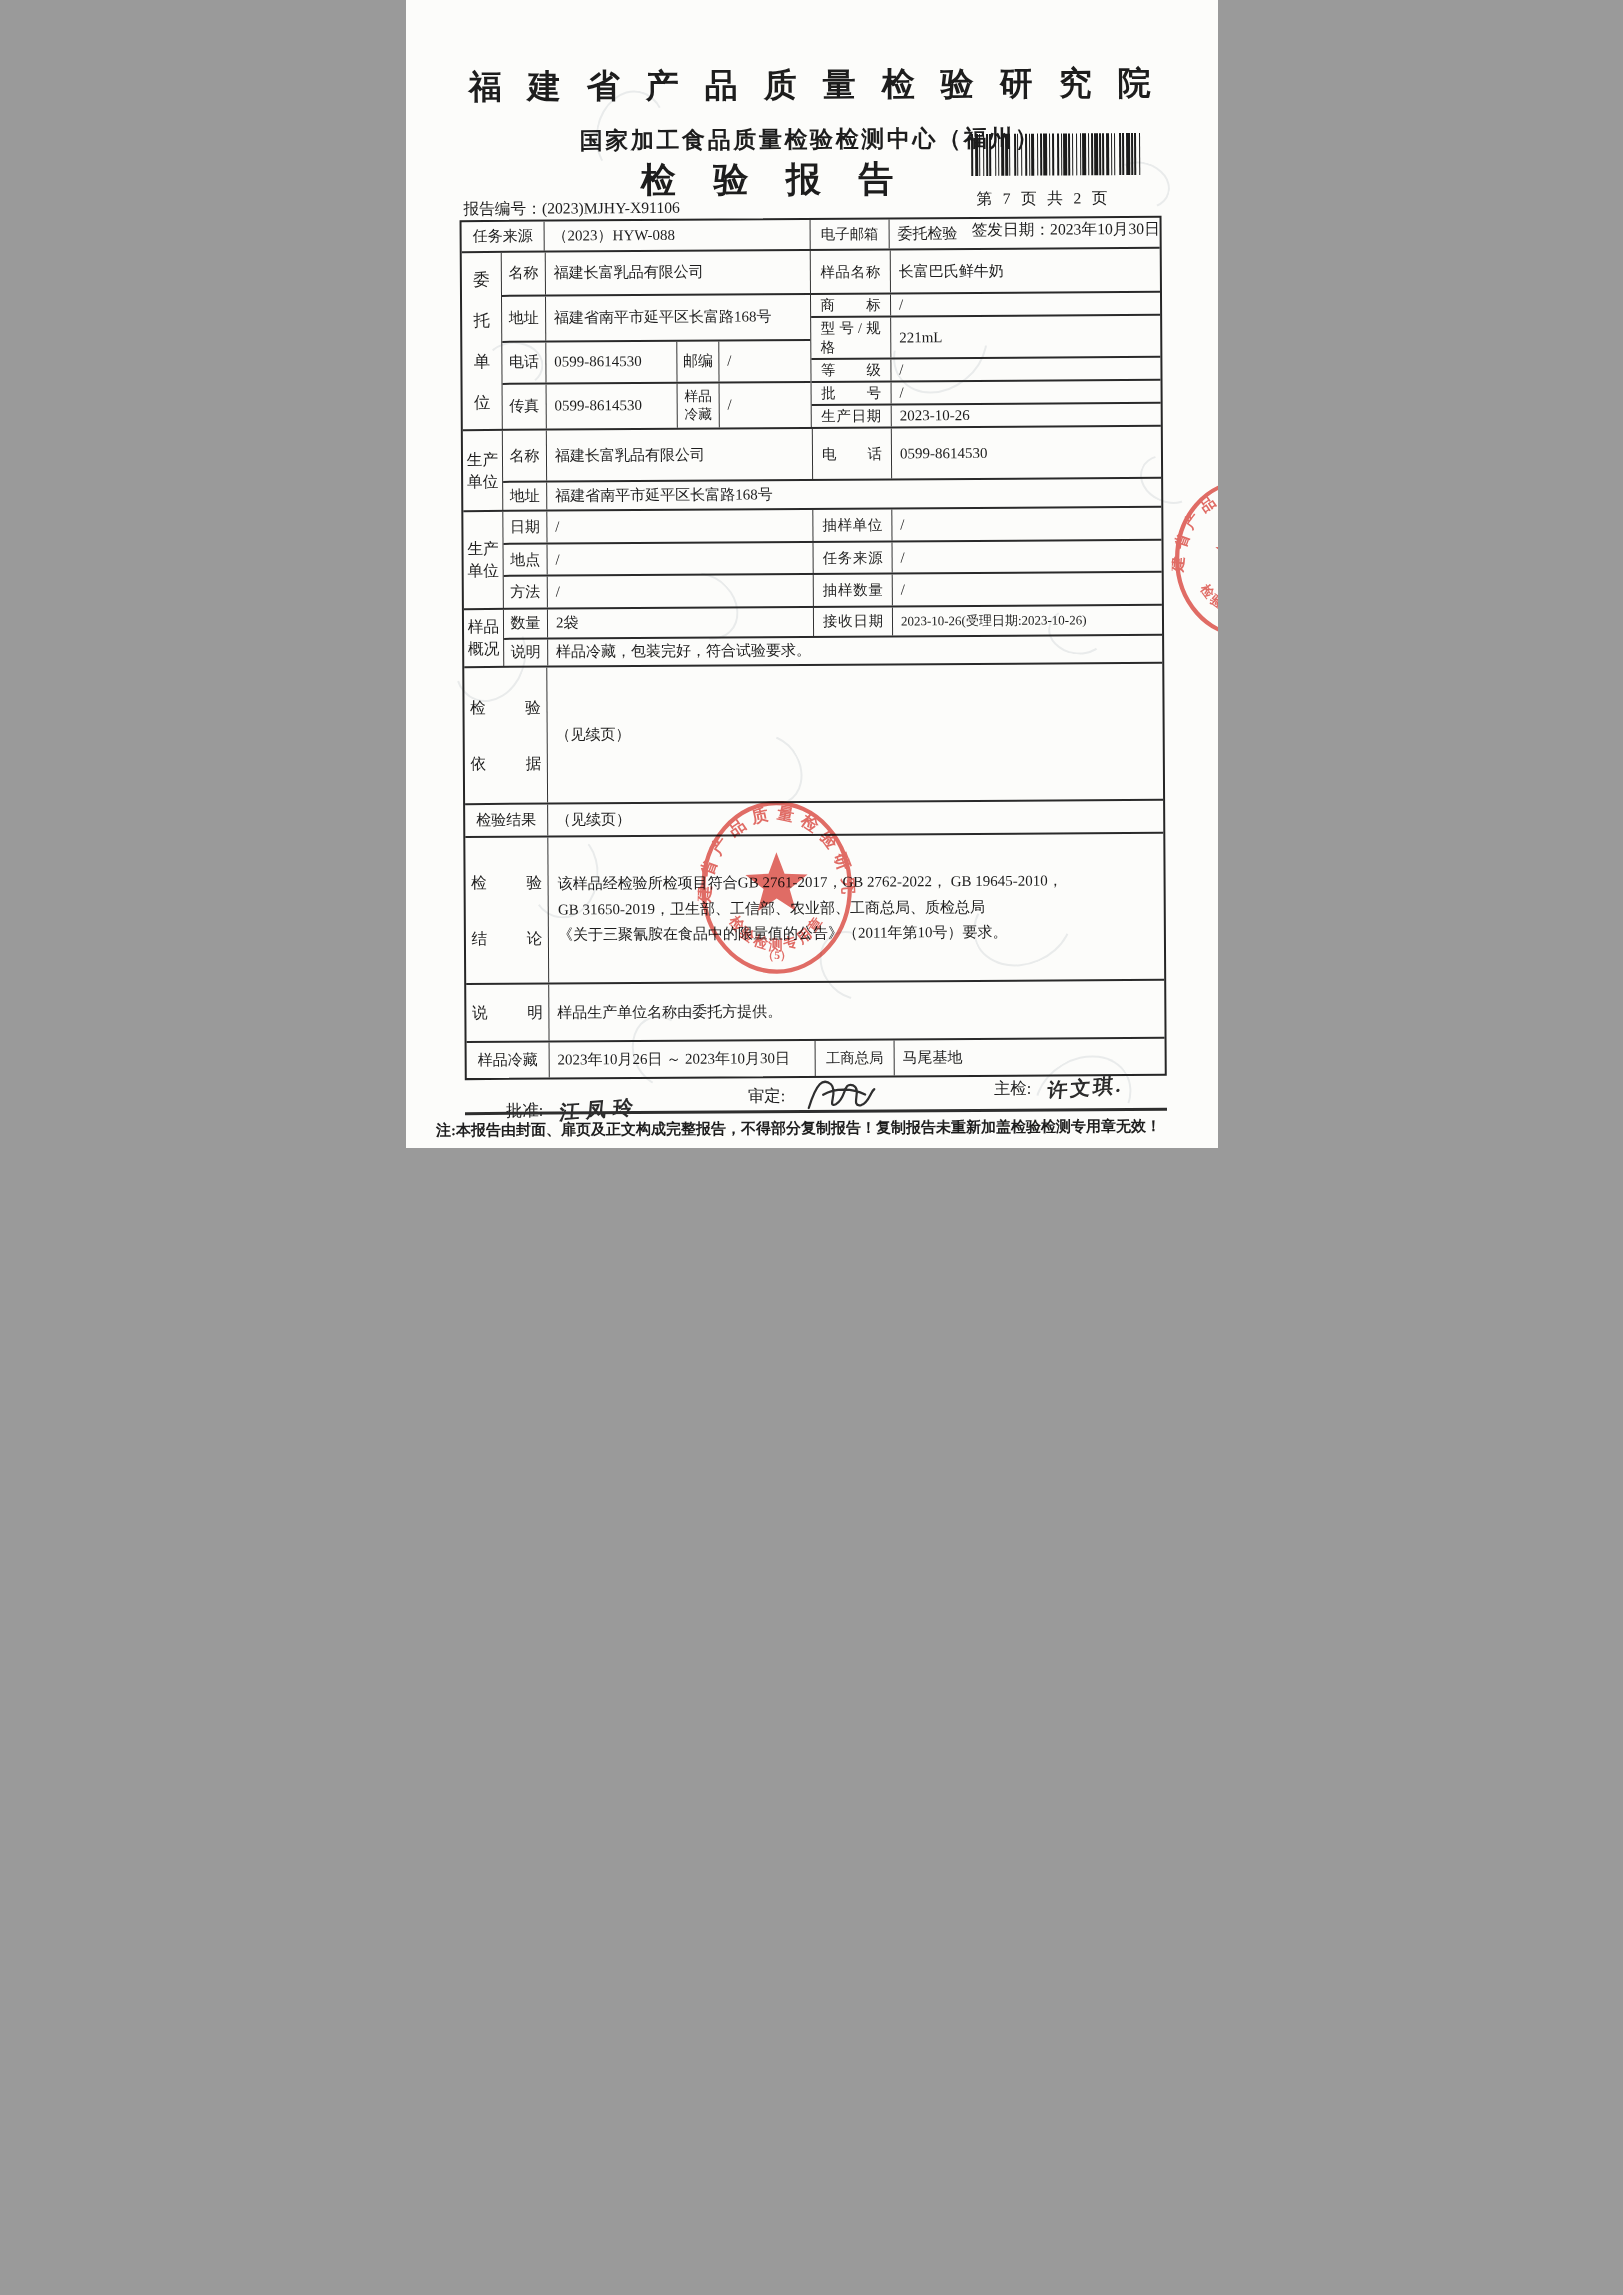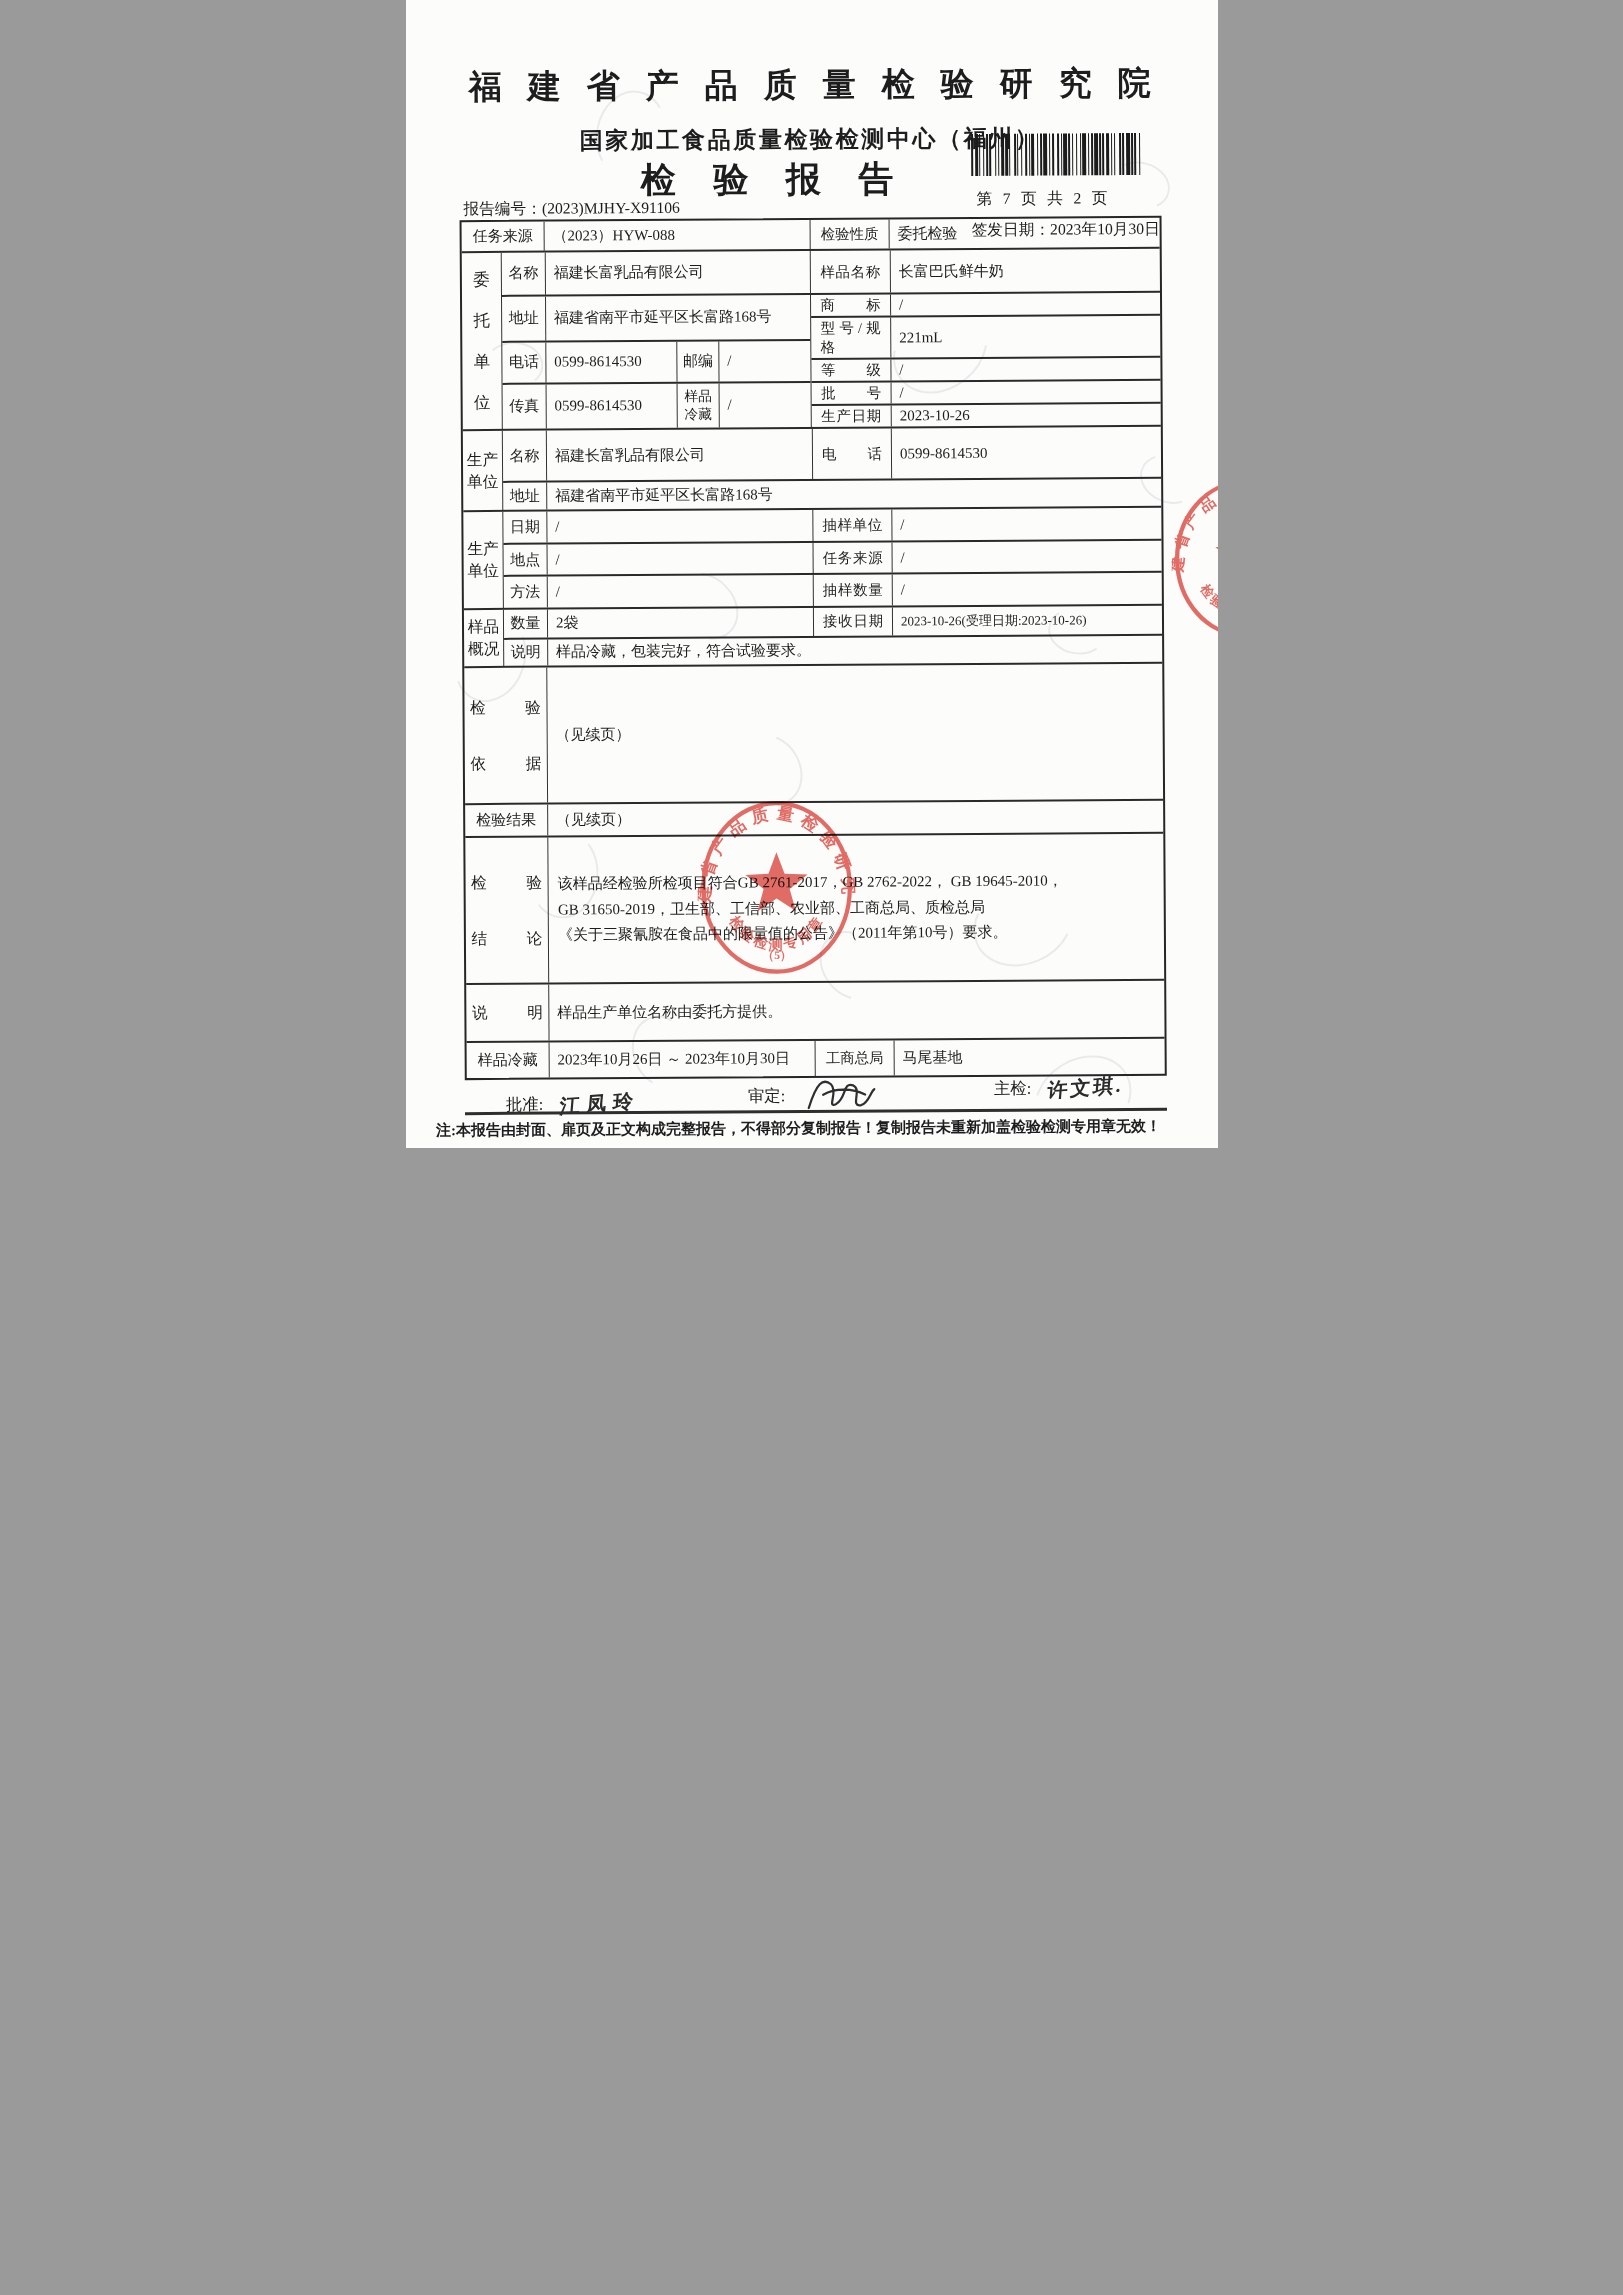--- a/index.html
+++ b/index.html
@@ -174,21 +174,21 @@
       </div>
     <div class="pageinfo">第 7 页  共 2 页</div>
     <div class="repno"><span>报告编号：</span><span>(2023)MJHY-X91106</span></div>
     <div class="issue"><span>签发日期：</span><span>2023年10月30日</span></div>
 
     <div class="tbl">
 
       <div class="fx" style="height:29px">
         <div class="c lab wlab">任务来源</div>
         <div class="c val bl wlval">（2023）HYW-088</div>
-        <div class="c lab bl wrlab">检验性质</div>
+        <div class="c lab bl wrlab">电子邮箱</div>
         <div class="c val bl f1">委托检验</div>
       </div>
 
       <div class="fx rt" style="height:178px">
         <div class="vcell v1">
             <span>委托单位</span>
           </div>
         <div class="col bl" style="width:309px; flex:0 0 309px">
           <div class="fx" style="height:42px">
             <div class="c lab wslab">名称</div>
@@ -357,21 +357,21 @@
 
       <div class="fx rt" style="height:37px">
         <div class="c lab wlab">样品冷藏</div>
         <div class="c val bl wlval">2023年10月26日 ～ 2023年10月30日</div>
         <div class="c lab bl wrlab">工商总局</div>
         <div class="c val bl f1">马尾基地</div>
       </div>
     </div>
 
     <div class="sigrow">
-      <div class="siggroup" style="left:41px;top:10px">
+      <div class="siggroup" style="left:41px;top:16px">
         <span>批准:</span>
         <span class="handwrite">江凤玲</span>
       </div>
       <div class="siggroup" style="left:283px;top:-3.9px">
         <span>审定:</span>
         <svg width="84" height="41" viewBox="0 0 128 62" style="margin-left:11.8px">
           <path d="M18 50 C30 12, 40 4, 52 14 C64 26, 44 52, 60 44 C76 34, 70 10, 86 16 C100 22, 80 50, 98 46 C110 42, 112 26, 118 22 M40 30 C58 20, 84 20, 104 30" fill="none" stroke="#2f2f2f" stroke-width="3.4" stroke-linecap="round"></path>
         </svg>
       </div>
       <div class="siggroup" style="left:529px;top:-2.6px">

